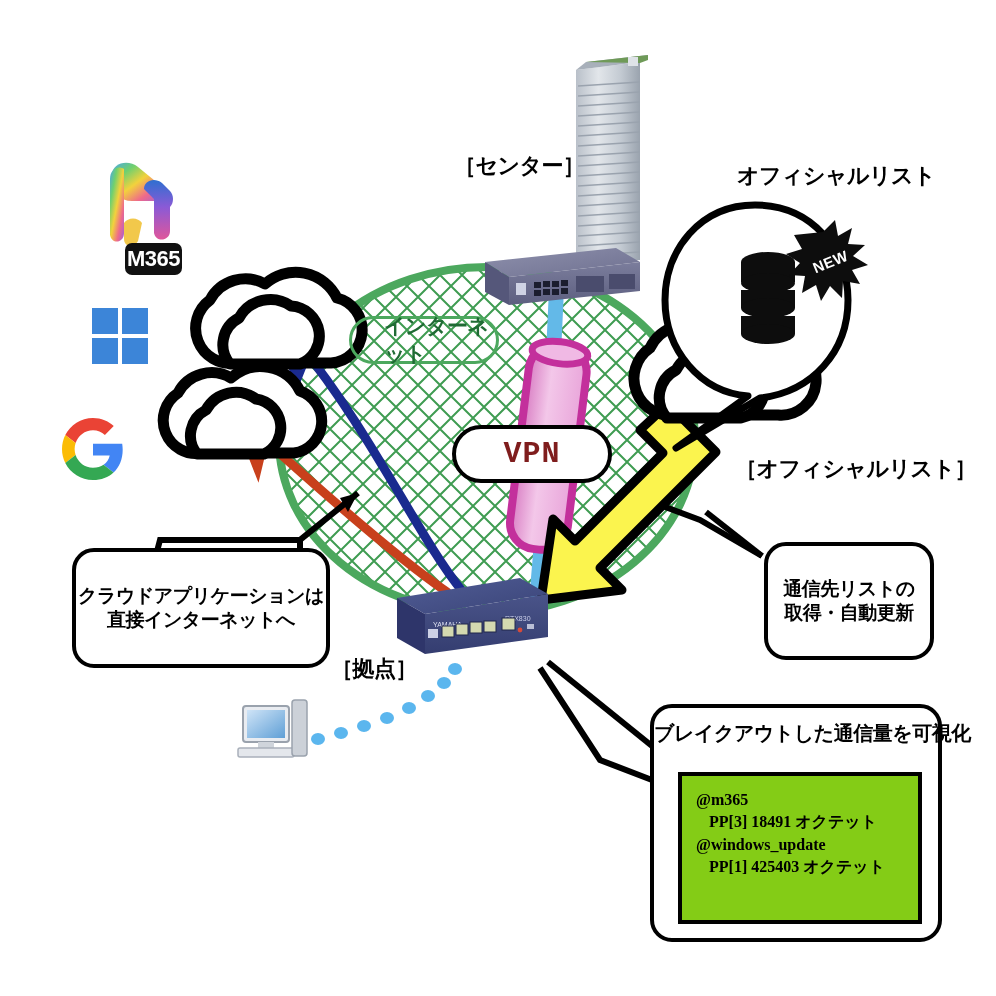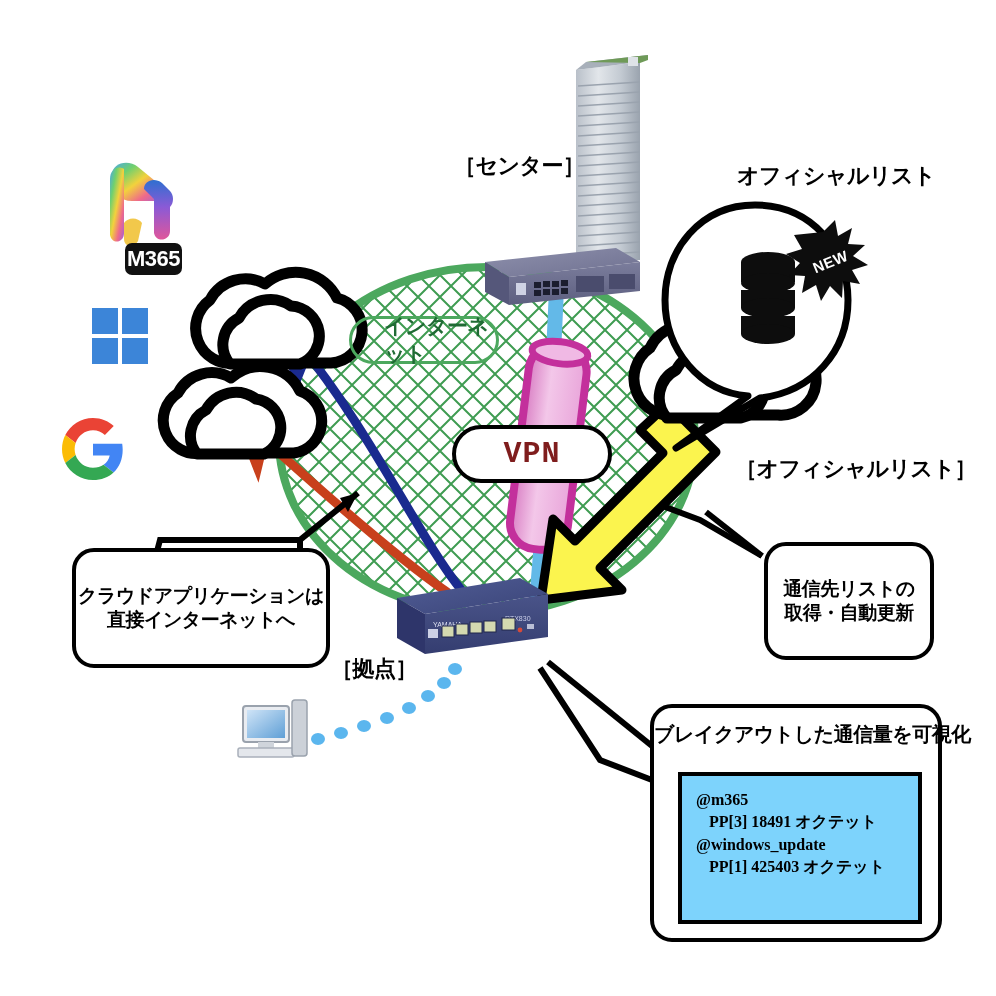--- a/index.html
+++ b/index.html
@@ -40,21 +40,21 @@
   .net-pill{
     position:absolute;background:transparent;border:3px solid #4ca85e;
     border-radius:26px;box-sizing:border-box;
     display:flex;align-items:center;justify-content:center;
   }
   .vpn-pill{
     position:absolute;background:#fff;border:4px solid #000;border-radius:30px;
     box-sizing:border-box;display:flex;align-items:center;justify-content:center;
   }
   .data-box{
-    position:absolute;background:#7dd3fc;border:4px solid #000;box-sizing:border-box;
+    position:absolute;background:#84cc16;border:4px solid #000;box-sizing:border-box;
     padding:12px 0 12px 14px;
   }
   .data-box .mono-line{margin:3px 0;}
   .indent{padding-left:13px;}
 
   
   .win-logo{position:absolute;display:grid;grid-template-columns:1fr 1fr;
             grid-template-rows:1fr 1fr;gap:4px;}
   .win-logo i{background:#3c85d8;display:block;}
 </style>
@@ -349,21 +349,21 @@
 
   <div class="bubble" style="left:764px;top:542px;width:170px;height:118px;">
     <div class="callout-text jp-bold">
       <div>通信先リストの</div>
       <div>取得・自動更新</div>
     </div>
   </div>
 
   <div class="bubble" style="left:650px;top:704px;width:292px;height:238px;
               display:block;padding:14px 0 0 0;">
-    <div class="jp-bold" style="font-size:20px;">ブレイクアウトした通信量を可視化</div>
+    <div class="jp-bold" style="font-size:20px;font-family:Liberation Mono, monospace;">ブレイクアウトした通信量を可視化</div>
 
     <div class="data-box" style="left:24px;top:64px;width:244px;height:152px;">
       <div class="mono-line">@m365</div>
       <div class="mono-line indent">PP[3] 18491 オクテット</div>
       <div class="mono-line">@windows_update</div>
       <div class="mono-line indent">PP[1] 425403 オクテット</div>
     </div>
   </div>
 
 </div>

